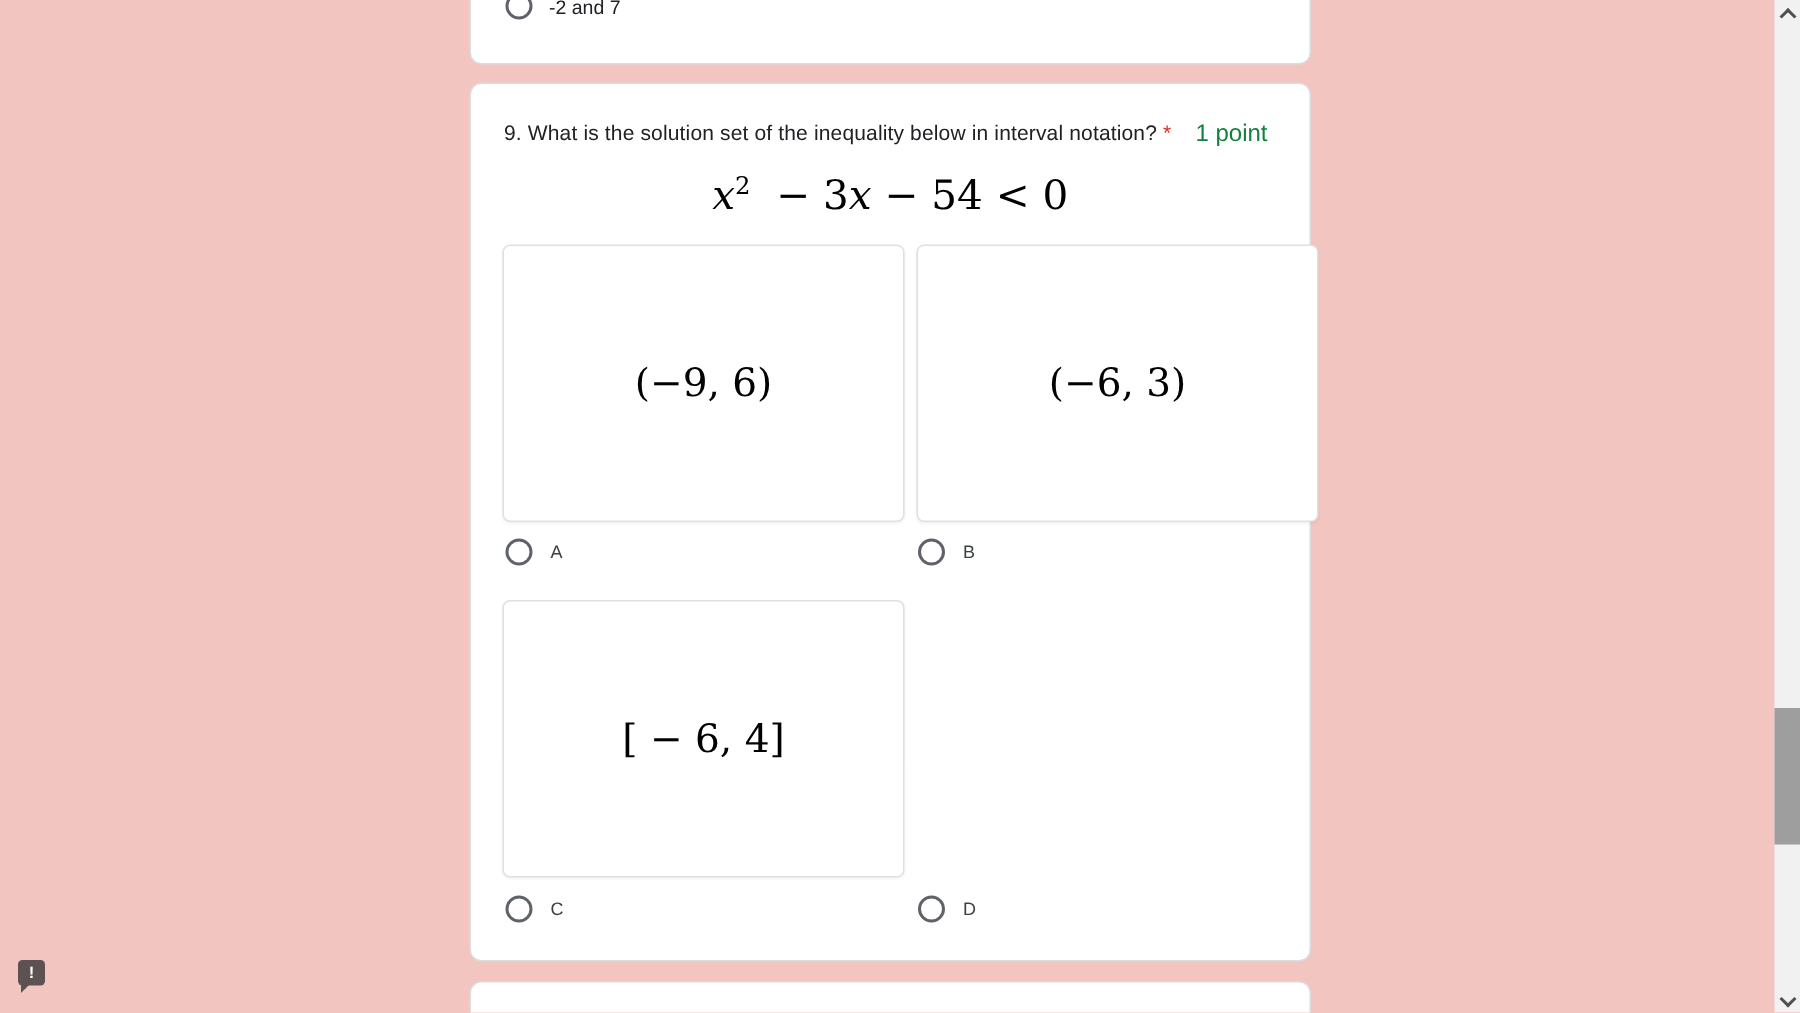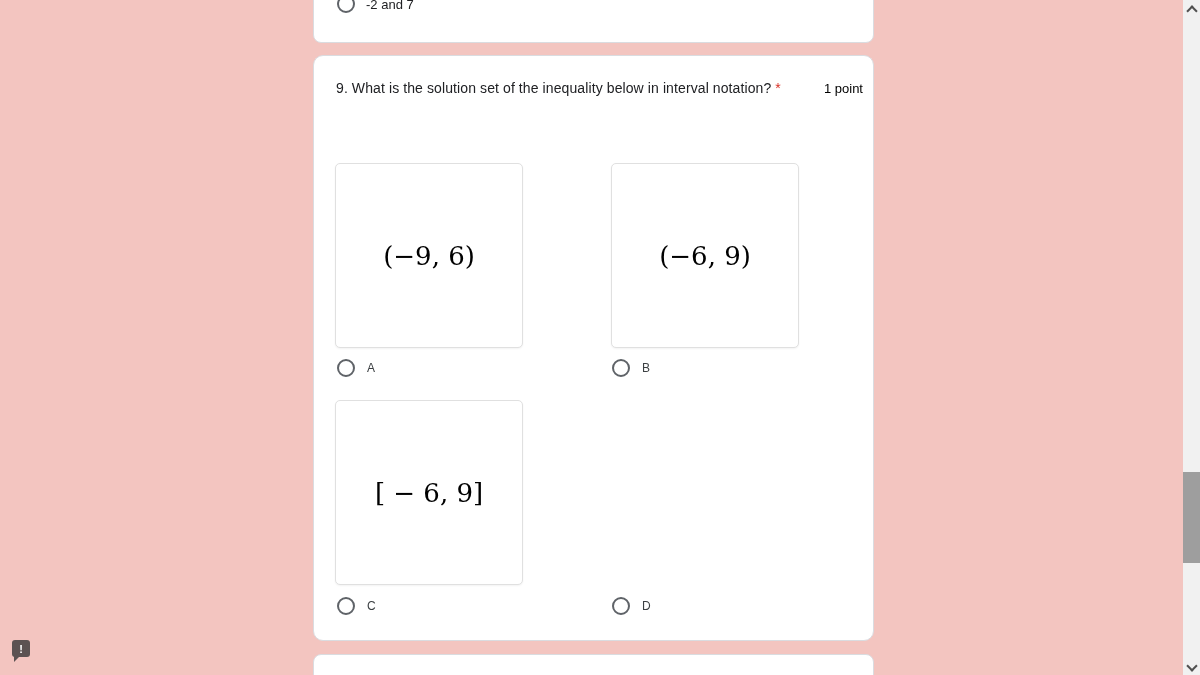--- a/index.html
+++ b/index.html
@@ -11,21 +11,21 @@
   }
   .viewport { position: absolute; inset: 0; text-decoration: underline; }
 
   
   .card {
     position: absolute; left: 313px; width: 561px;
     background: #ffffff; border: 1px solid #dadce0; border-radius: 8px;
     box-sizing: border-box;
   }
   .card-prev { top: -22px; height: 65px; }
-  .card-main { top: 55px; height: 586px; border-radius: 10px; }
+  .card-main { top: 55px; height: 586px; }
   .card-next { top: 654px; height: 60px; }
 
   
   .prev-row {
     position: absolute; left: 23px; top: 16px;
     display: flex; align-items: center; gap: 11px;
   }
   .prev-row .opt-text { font-size: 13px; color: #202124; }
 
   
@@ -34,37 +34,37 @@
     border: 2px solid #5f6368; border-radius: 50%; background: #fff; flex: 0 0 auto;
   }
 
   
   .q-title {
     position: absolute; left: 22px; top: 23px; width: 470px;
     font-size: 14px; line-height: 19px; letter-spacing: .1px; color: #202124;
   }
   .q-required { color: #d93025; padding-left: 4px; }
   .q-points {
-    position: absolute; right: 10px; top: 25px;
-    font-size: 13px; color: #000000;
+    position: absolute; right: 28px; top: 25px;
+    font-size: 16px; color: #15803d;
   }
 
   
   .equation {
     position: absolute; left: 0; top: 58px; width: 100%;
     text-align: center; font-family: "DejaVu Serif", "Liberation Serif", serif;
     font-size: 27px; color: #000;
   }
   .equation span, .equation i, .equation sup { white-space: pre; }
   .equation i { font-style: italic; }
   .equation sup { font-size: 60%; vertical-align: super; }
 
   
   .opt-img {
-    position: absolute; width: 188px; height: 185px; box-sizing: border-box;
+    position: absolute; width: 268px; height: 185px; box-sizing: border-box;
     background: #fff; border: 1px solid #e0e0e0; border-radius: 5px;
     box-shadow: 0 1px 2px rgba(0,0,0,0.05);
     display: flex; align-items: center; justify-content: center;
   }
   .col1 { left: 21px; } .col2 { left: 297px; }
   .row1-img { top: 107px; } .row2-img { top: 344px; }
   .opt-math {
     font-family: "DejaVu Serif", "Liberation Serif", serif;
     font-size: 26px; color: #000; white-space: pre;
   }
@@ -117,39 +117,40 @@
       <span class="opt-text">-2 and 7</span>
     </div>
   </div>
 
   <div class="card card-main">
 
     <div class="q-title"><span>9. What is the solution set of the inequality below in interval notation?</span><span class="q-required">*</span></div>
 
     <div class="q-points">1 point</div>
 
+    <div class="equation"><i>x</i><sup>2</sup><span>  − 3</span><i>x</i><span> − 54 &lt; 0</span></div>
 
     <div class="opt-img col1 row1-img">
       <span class="opt-math">(−9, 6)</span>
     </div>
     <div class="opt-radio-row rcol1 row1-radio">
       <span class="radio"></span>
       <span class="opt-letter">A</span>
     </div>
 
     <div class="opt-img col2 row1-img">
-      <span class="opt-math">(−6, 9)</span>
+      <span class="opt-math">(−6, 3)</span>
     </div>
     <div class="opt-radio-row rcol2 row1-radio">
       <span class="radio"></span>
       <span class="opt-letter">B</span>
     </div>
 
     <div class="opt-img col1 row2-img">
-      <span class="opt-math">[ − 6, 9]</span>
+      <span class="opt-math">[ − 6, 4]</span>
     </div>
     <div class="opt-radio-row rcol1 row2-radio">
       <span class="radio"></span>
       <span class="opt-letter">C</span>
     </div>
 
     <div class="opt-radio-row rcol2 row2-radio">
       <span class="radio"></span>
       <span class="opt-letter">D</span>
     </div>

